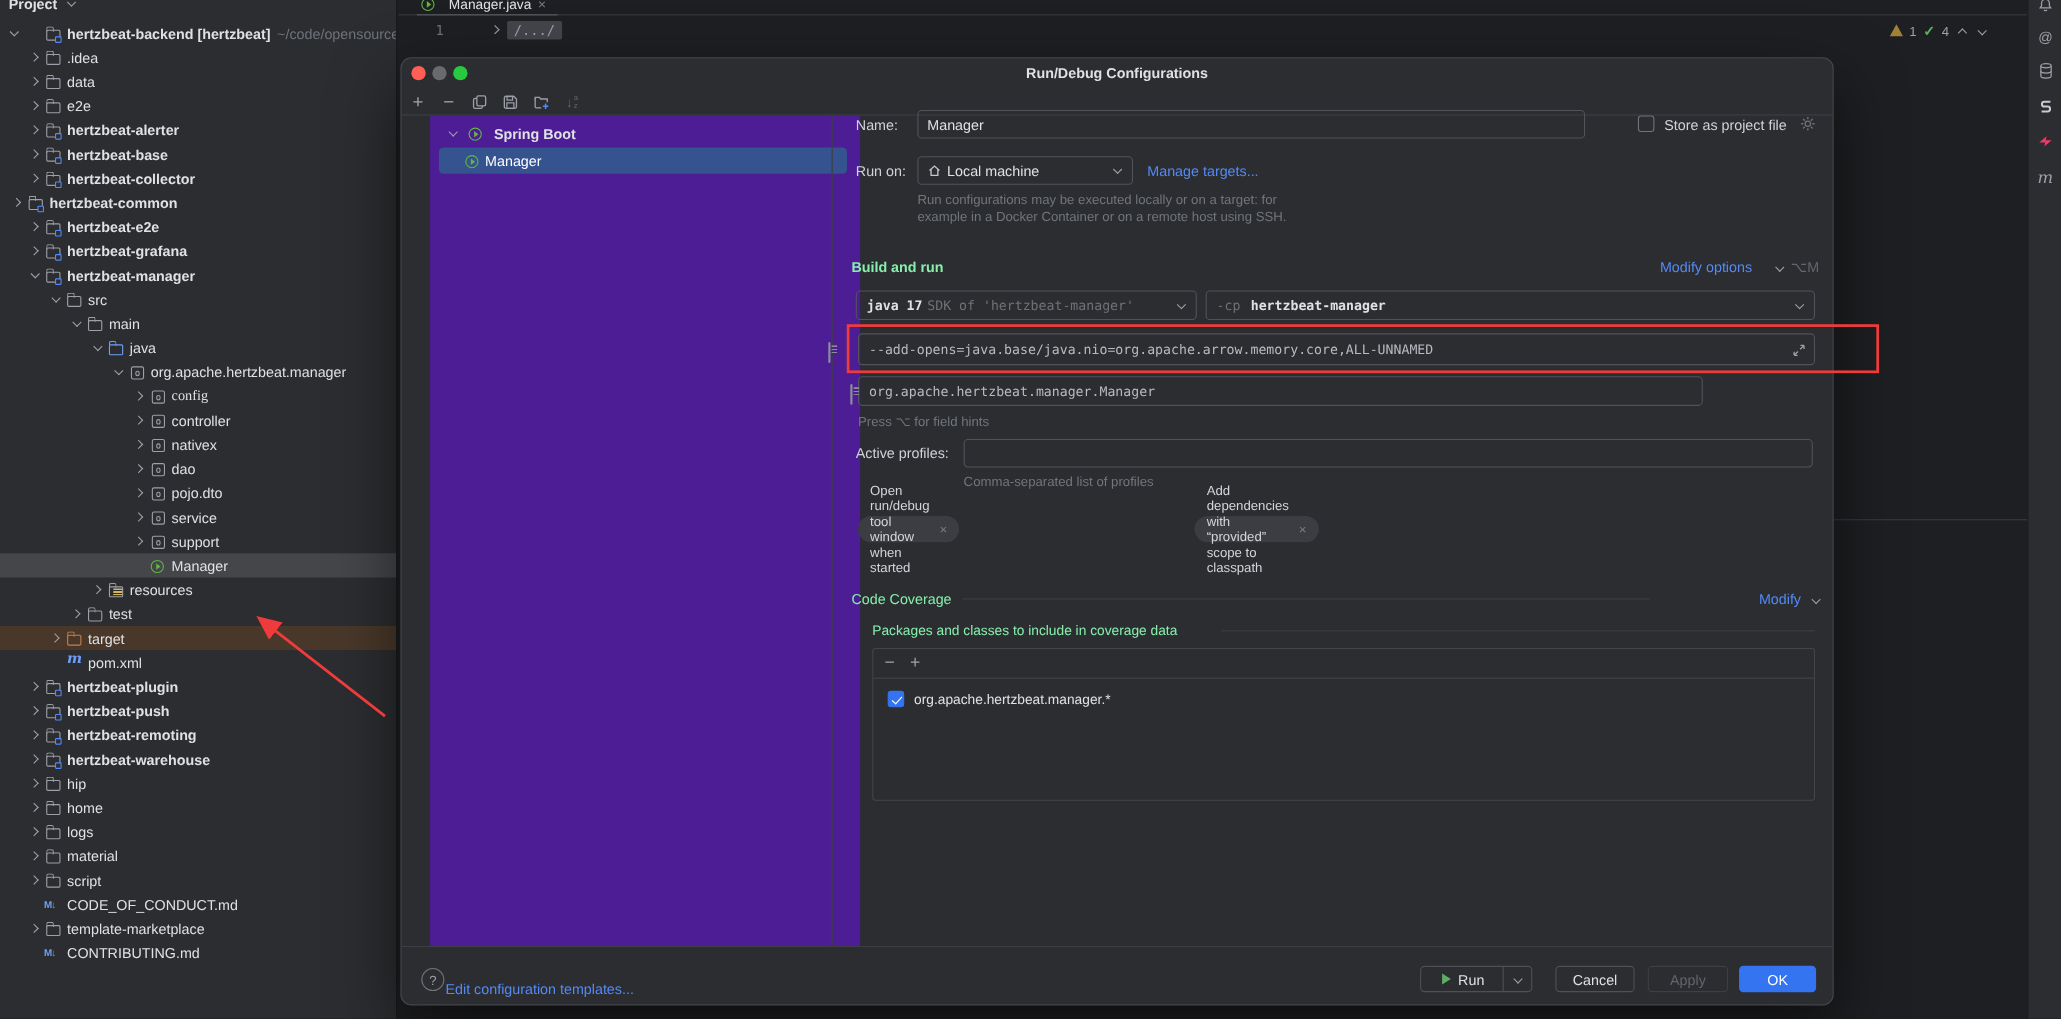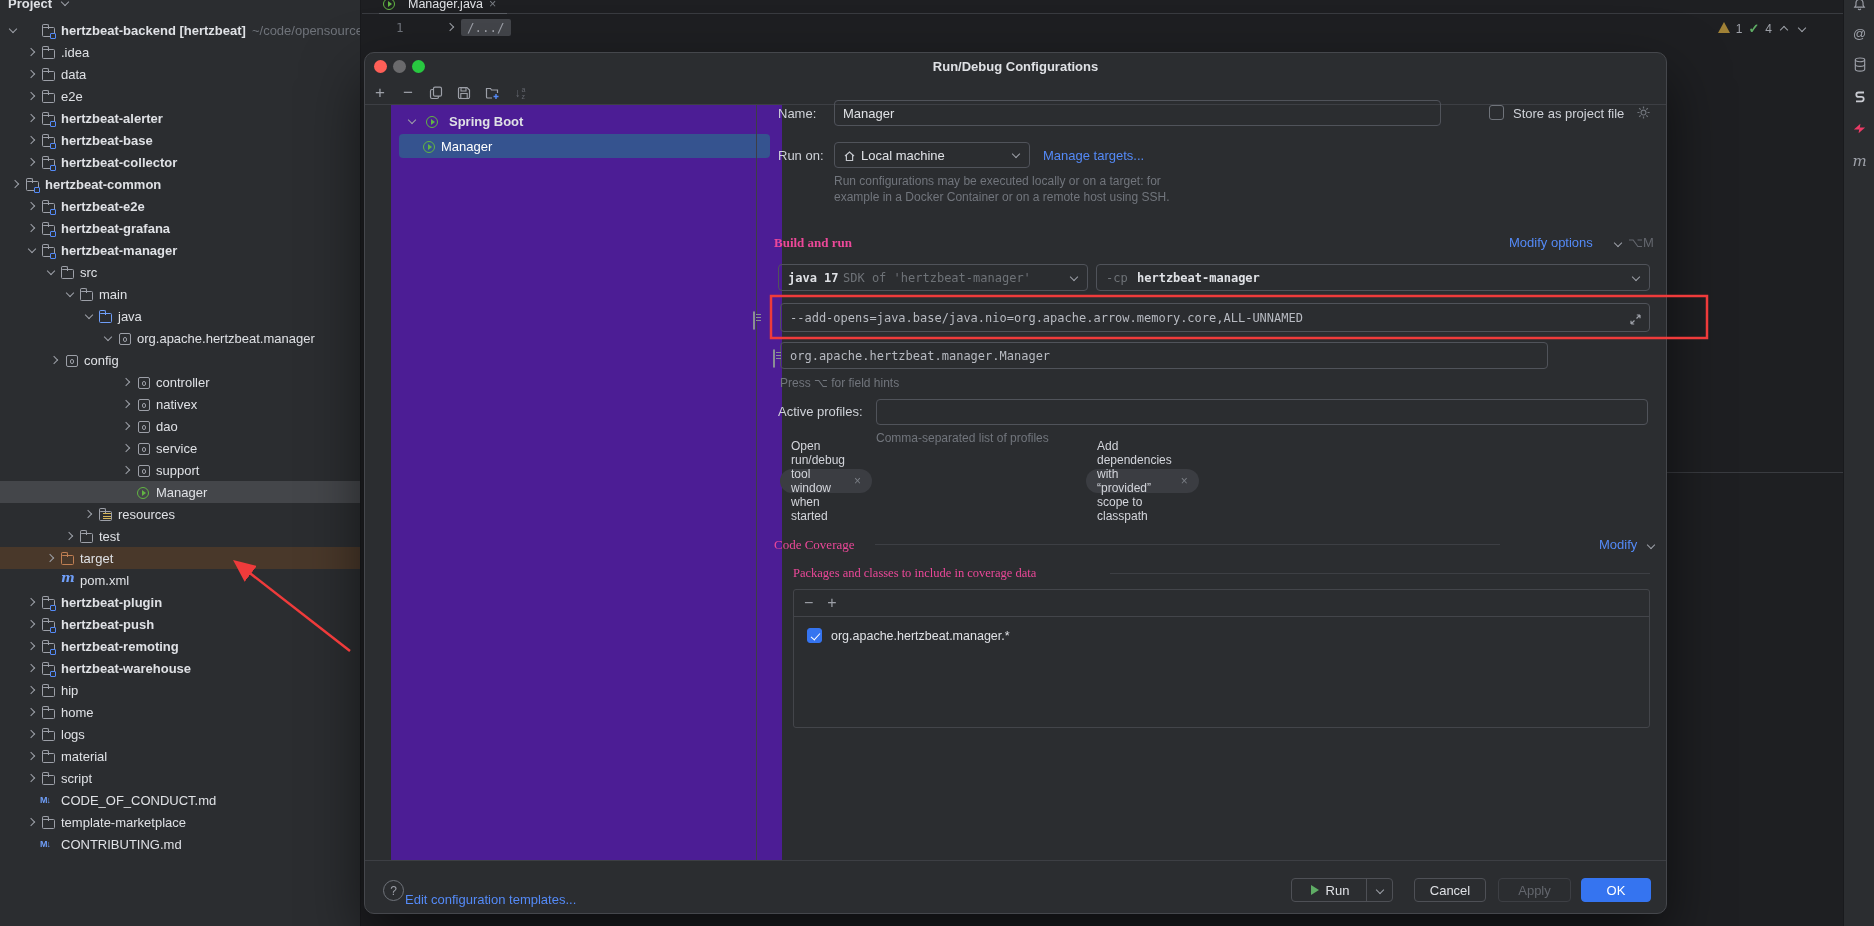--- a/index.html
+++ b/index.html
@@ -119,21 +119,21 @@
   .hint { position:absolute; font-size:12px; color:#71757c; }
   .dd-chev { position:absolute; right:8px; top:50%; margin-top:-5px; width:10px; height:10px; }
   .dd-chev::before { content:""; position:absolute; width:5px; height:5px; top:1px; left:2px;
     border-right:1.4px solid #9da0a8; border-bottom:1.4px solid #9da0a8; transform:rotate(45deg); }
   input.fin { border:none; outline:none; background:transparent; width:100%; height:100%;
     font-size:13px; color:#dfe1e5; padding:0 8px; font-family:"Liberation Sans", sans-serif; }
   .cbox { position:absolute; width:15px; height:15px; border:1.5px solid #6f737a; border-radius:3px; }
   .cbox.checked { background:#3574f0; border-color:#3574f0; }
   .cbox.checked::after { content:""; position:absolute; left:4.5px; top:1.5px; width:4px; height:8px;
     border-right:1.8px solid #fff; border-bottom:1.8px solid #fff; transform:rotate(42deg); }
-  .sec-title { position:absolute; font-size:13px; color:#ec4899;font-family:Liberation Serif, serif; }
+  .sec-title { position:absolute; font-size:13px; color:#86efac; }
   .tag { height:24px; background:#3b3d42; border-radius:12px; display:inline-flex; align-items:center;
     padding:0 11px; font-size:12px; color:#d3d5db; gap:9px; position:absolute; }
   .tagx { color:#7a7e85; font-size:12px; }
   .hline { position:absolute; height:1px; background:#3d3f44; }
   .ic-lines { position:relative; width:10px; height:12px; border:1px solid #8a8e95; border-radius:2px; }
   .ic-lines::before { content:""; position:absolute; left:1.5px; top:2px; width:5px; height:7px;
     background:repeating-linear-gradient(#8a8e95 0 1.2px, transparent 1.2px 3px); }
   #cov-table { position:absolute; left:428px; top:536px; width:857px; height:139px;
     border:1px solid #43454a; border-radius:3px; }
   #cov-tbar { position:absolute; left:0; top:0; width:100%; height:27px; border-bottom:1px solid #43454a;
@@ -254,21 +254,21 @@
     <span class="ti fold java"></span>
     <span class="t-label">java</span>
     <span class="t-suffix"></span>
   </div>
       <div class="trow" style="padding-left: 101px;">
     <span class="chev o"></span>
     <span class="ti pkg"></span>
     <span class="t-label">org.apache.hertzbeat.manager</span>
     <span class="t-suffix"></span>
   </div>
-      <div class="trow" style="padding-left: 48px;">
+      <div class="trow" style="padding-left: 120px; font-family: Liberation Serif, serif;">
     <span class="chev c"></span>
     <span class="ti pkg"></span>
     <span class="t-label">config</span>
     <span class="t-suffix"></span>
   </div>
       <div class="trow" style="padding-left: 120px;">
     <span class="chev c"></span>
     <span class="ti pkg"></span>
     <span class="t-label">controller</span>
     <span class="t-suffix"></span>
@@ -276,20 +276,26 @@
       <div class="trow" style="padding-left: 120px;">
     <span class="chev c"></span>
     <span class="ti pkg"></span>
     <span class="t-label">nativex</span>
     <span class="t-suffix"></span>
   </div>
       <div class="trow" style="padding-left: 120px;">
     <span class="chev c"></span>
     <span class="ti pkg"></span>
     <span class="t-label">dao</span>
+    <span class="t-suffix"></span>
+  </div>
+      <div class="trow" style="padding-left: 120px;">
+    <span class="chev c"></span>
+    <span class="ti pkg"></span>
+    <span class="t-label">pojo.dto</span>
     <span class="t-suffix"></span>
   </div>
       <div class="trow" style="padding-left: 120px;">
     <span class="chev c"></span>
     <span class="ti pkg"></span>
     <span class="t-label">service</span>
     <span class="t-suffix"></span>
   </div>
       <div class="trow" style="padding-left: 120px;">
     <span class="chev c"></span>

